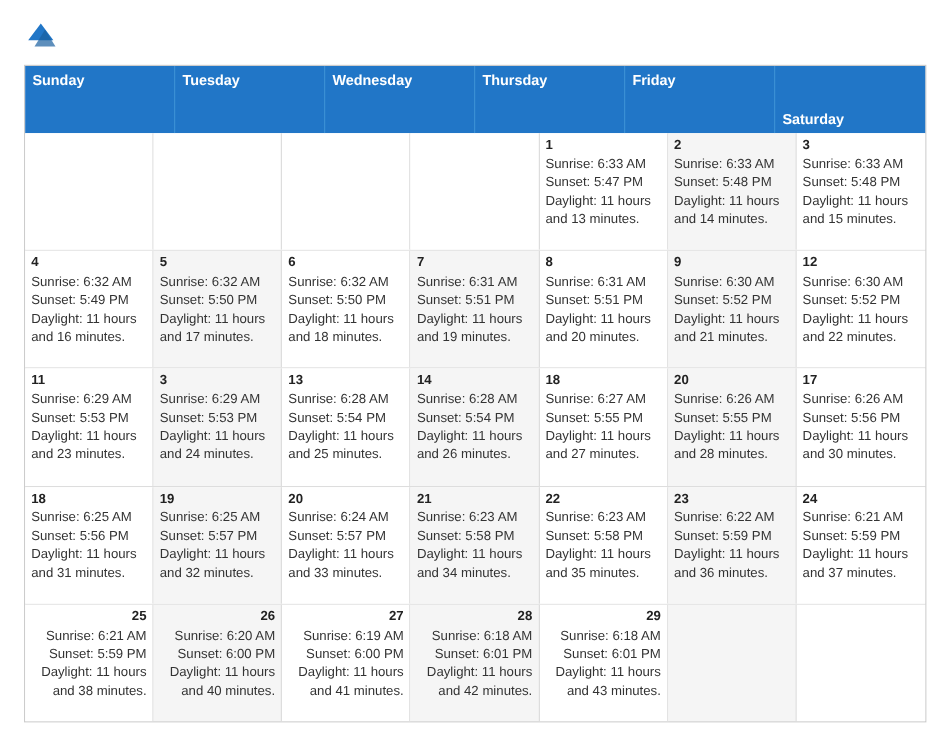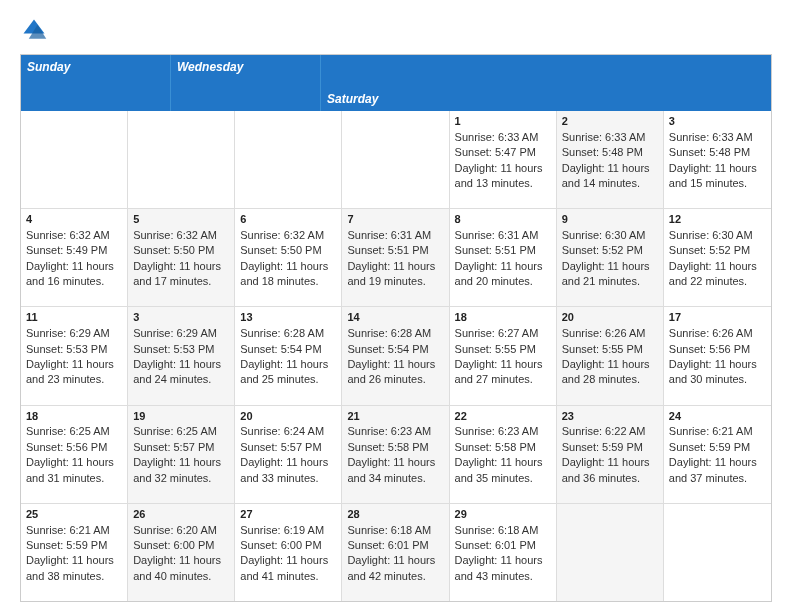--- a/index.html
+++ b/index.html
@@ -52,44 +52,43 @@
       color: #555;
     }
     .calendar {
       flex: 1;
       display: flex;
       flex-direction: column;
       border: 1px solid #ccc;
     }
     .cal-header {
       display: grid;
-      grid-template-columns: repeat(5, 1fr);
+      grid-template-columns: repeat(6, 1fr);
       background: #2176c7;
-      font-style: italic;
     }
     .cal-header-cell {
       color: #fff;
       font-size: 12px;
       font-weight: bold;
       padding: 5px 6px;
       border-right: 1px solid #3a8fd4;
     }
     .cal-header-cell:last-child { border-right: none; margin-top: 32px; }
     .cal-body {
       flex: 1;
       display: flex;
       flex-direction: column;
     }
     .cal-row {
       display: grid;
       grid-template-columns: repeat(7, 1fr);
       flex: 1;
       border-bottom: 1px solid #ddd;
     }
-    .cal-row:last-child { border-bottom: none; }
+    .cal-row:last-child { border-bottom: none; text-align: right; }
     .cal-cell {
       border-right: 1px solid #ddd;
       padding: 3px 5px;
       font-size: 9.5px;
       color: #333;
       line-height: 1.35;
       vertical-align: top;
       overflow: hidden;
     }
     .cal-cell:last-child { border-right: none; }
@@ -125,21 +124,24 @@
     </div>
     <div class="title-block">
       <div class="month-title"></div>
       <div class="location"></div>
     </div>
   </div>
 
   <div class="calendar">
     <div class="cal-header" id="cal-header">
         <div class="cal-header-cell">Sunday</div>
+        <div class="cal-header-cell">Tuesday</div>
         <div class="cal-header-cell">Wednesday</div>
+        <div class="cal-header-cell">Thursday</div>
+        <div class="cal-header-cell">Friday</div>
         <div class="cal-header-cell">Saturday</div>
       </div>
     <div class="cal-body" id="cal-body">
         <div class="cal-row">
           <div class="cal-cell empty"></div>
           <div class="cal-cell empty"></div>
           <div class="cal-cell empty"></div>
           <div class="cal-cell empty"></div>
           <div class="cal-cell empty">
             <span class="day-num">1</span>

